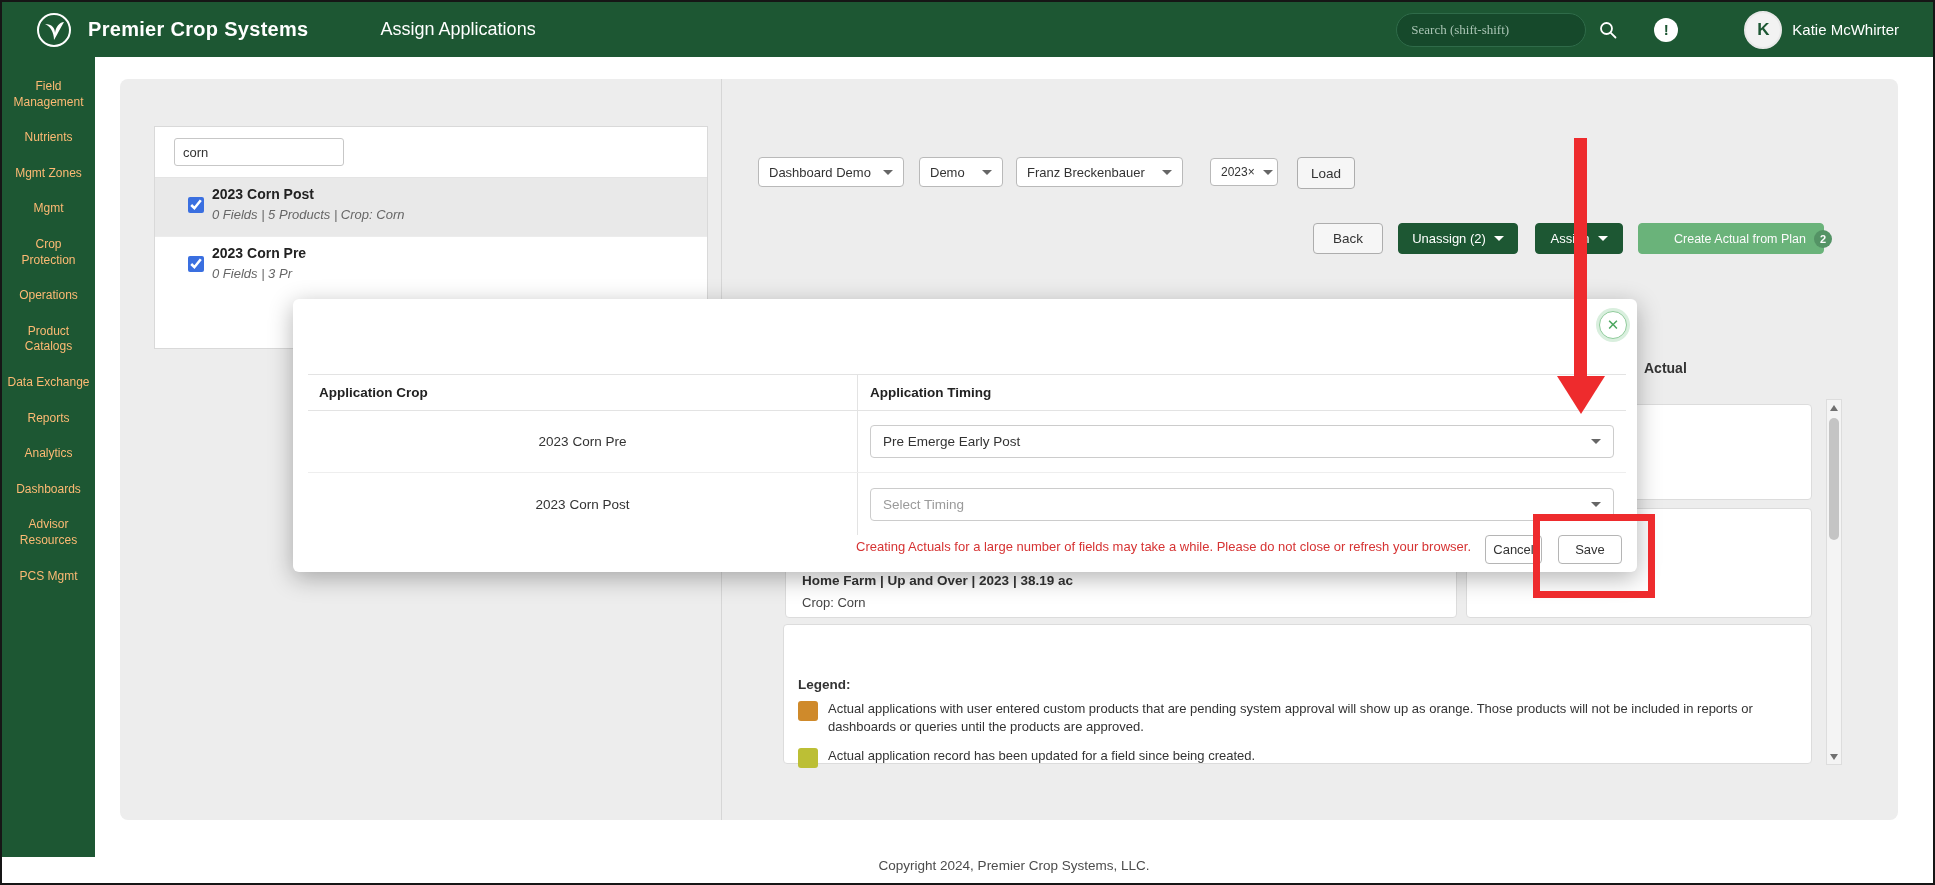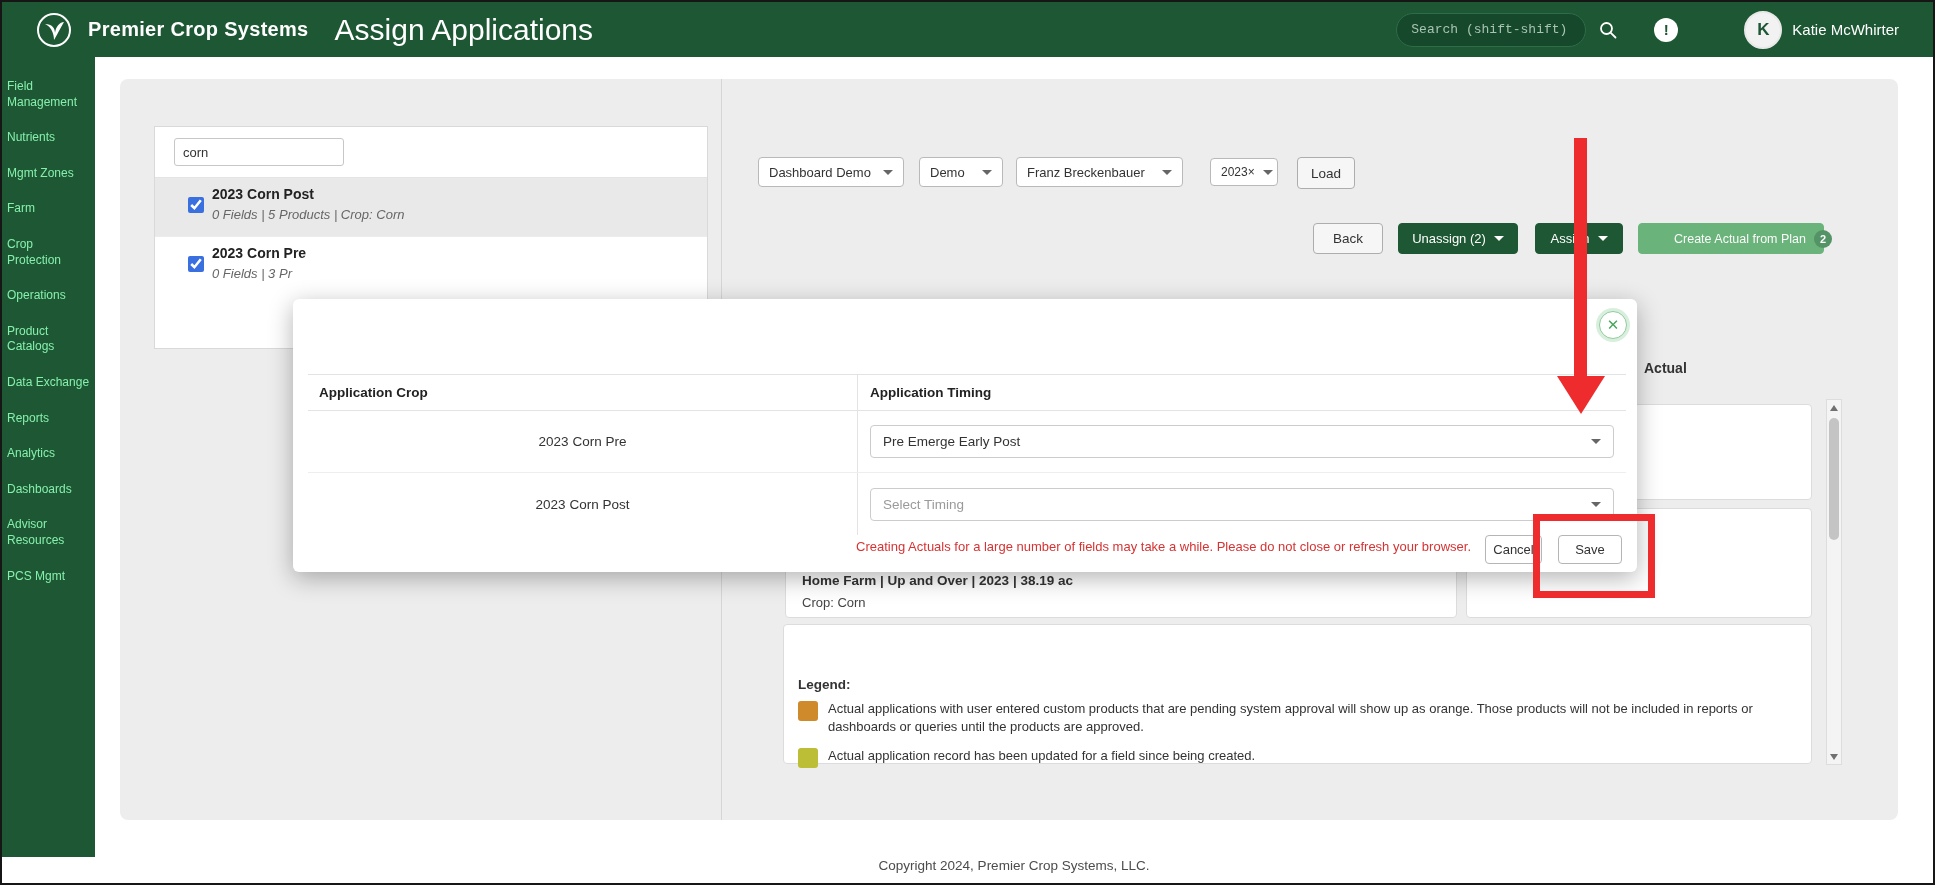--- a/index.html
+++ b/index.html
@@ -3,33 +3,33 @@
 <meta charset="utf-8">
 <style>
   * { margin:0; padding:0; box-sizing:border-box; }
   html,body { width:1935px; height:885px; font-family:"Liberation Sans", sans-serif; background:#fff; overflow:hidden; }
   .screen { position:relative; width:1935px; height:885px; background:#fff; border:2px solid #161616; overflow:hidden; }
 
   
   .header { position:absolute; left:0; top:0; width:100%; height:55px; background:#1d5733; display:flex; align-items:center; z-index:10; }
   .logo { margin-left:34px; width:36px; height:36px; flex:none; }
   .brand { margin-left:16px; color:#fff; font-size:20px; font-weight:600; letter-spacing:.3px; white-space:nowrap; }
-  .page-title { margin-left:26px; color:#fff; font-size:30px; font-weight:500; white-space:nowrap; }
+  .page-title { margin-left:72px; color:#fff; font-size:18px; font-weight:500; white-space:nowrap; }
   .hspacer { flex:1; }
   .search-pill { position:relative; width:190px; height:34px; background:#16492b; border:1px solid #2f6b49; border-radius:17px; display:flex; align-items:center; }
-  .search-pill input { background:transparent; border:none; outline:none; color:#d7e6dc; font-size:13px; padding:0 14px; width:100%; font-family:Liberation Mono, monospace; }
+  .search-pill input { background:transparent; border:none; outline:none; color:#d7e6dc; font-size:13px; padding:0 14px; width:100%; font-family:Liberation Serif, serif; }
   .search-pill input::placeholder { color:#a9c4b4; }
   .hdr-search-icon { margin-left:12px; width:20px; height:20px; }
   .hdr-alert { margin-left:36px; width:24px; height:24px; border-radius:50%; background:#fff; color:#1d5733; font-weight:700; font-size:15px; display:flex; align-items:center; justify-content:center; }
   .avatar { margin-left:66px; width:38px; height:38px; border-radius:50%; background:#f2f2f2; color:#1d5733; font-weight:700; font-size:17px; display:flex; align-items:center; justify-content:center; border:2px solid #e8e8e8; }
   .user-name { margin-left:10px; margin-right:34px; color:#fff; font-size:15px; white-space:nowrap; }
 
   
   .sidebar { position:absolute; left:0; top:55px; width:93px; height:800px; background:#1d5733; padding-top:12px; display:flex; flex-direction:column; align-items:center; z-index:5; }
-  .side-item { width:100%; text-align:left; color:#86efac; font-size:12px; line-height:1.3; padding:10px 5px; cursor:pointer; }
+  .side-item { width:100%; text-align:center; color:#fdba74; font-size:12px; line-height:1.3; padding:10px 5px; cursor:pointer; }
 
   
   .panel { position:absolute; left:118px; top:77px; width:1778px; height:741px; background:#ededed; border-radius:8px; }
   .vdivider { position:absolute; left:719px; top:77px; width:1px; height:741px; background:#d6d6d6; }
 
   
   .listbox { position:absolute; left:152px; top:124px; width:554px; height:223px; background:#fff; border:1px solid #d9d9d9; }
   .lb-head { position:relative; height:43px; border-bottom:1px solid #e4e4e4; }
   .lb-head input[type=checkbox] { position:absolute; left:33px; top:13px; width:17px; height:17px; accent-color:#3a6fe0; }
   .apps-btn { position:absolute; left:155px; top:7px; height:29px; padding:0 12px; background:#2e7d3f; color:#fff; border:none; border-radius:4px; font-size:13px; display:flex; align-items:center; gap:7px; cursor:pointer; font-family:inherit; }
@@ -120,21 +120,21 @@
     </svg>
     <div class="hdr-alert">!</div>
     <div class="avatar">K</div>
     <div class="user-name">Katie McWhirter</div>
   </div>
 
   <div class="sidebar">
     <div class="side-item">Field Management</div>
     <div class="side-item">Nutrients</div>
     <div class="side-item">Mgmt Zones</div>
-    <div class="side-item">Farm</div>
+    <div class="side-item">Mgmt</div>
     <div class="side-item">Crop Protection</div>
     <div class="side-item">Operations</div>
     <div class="side-item">Product Catalogs</div>
     <div class="side-item">Data Exchange</div>
     <div class="side-item">Reports</div>
     <div class="side-item">Analytics</div>
     <div class="side-item">Dashboards</div>
     <div class="side-item">Advisor Resources</div>
     <div class="side-item">PCS Mgmt</div>
   </div>

